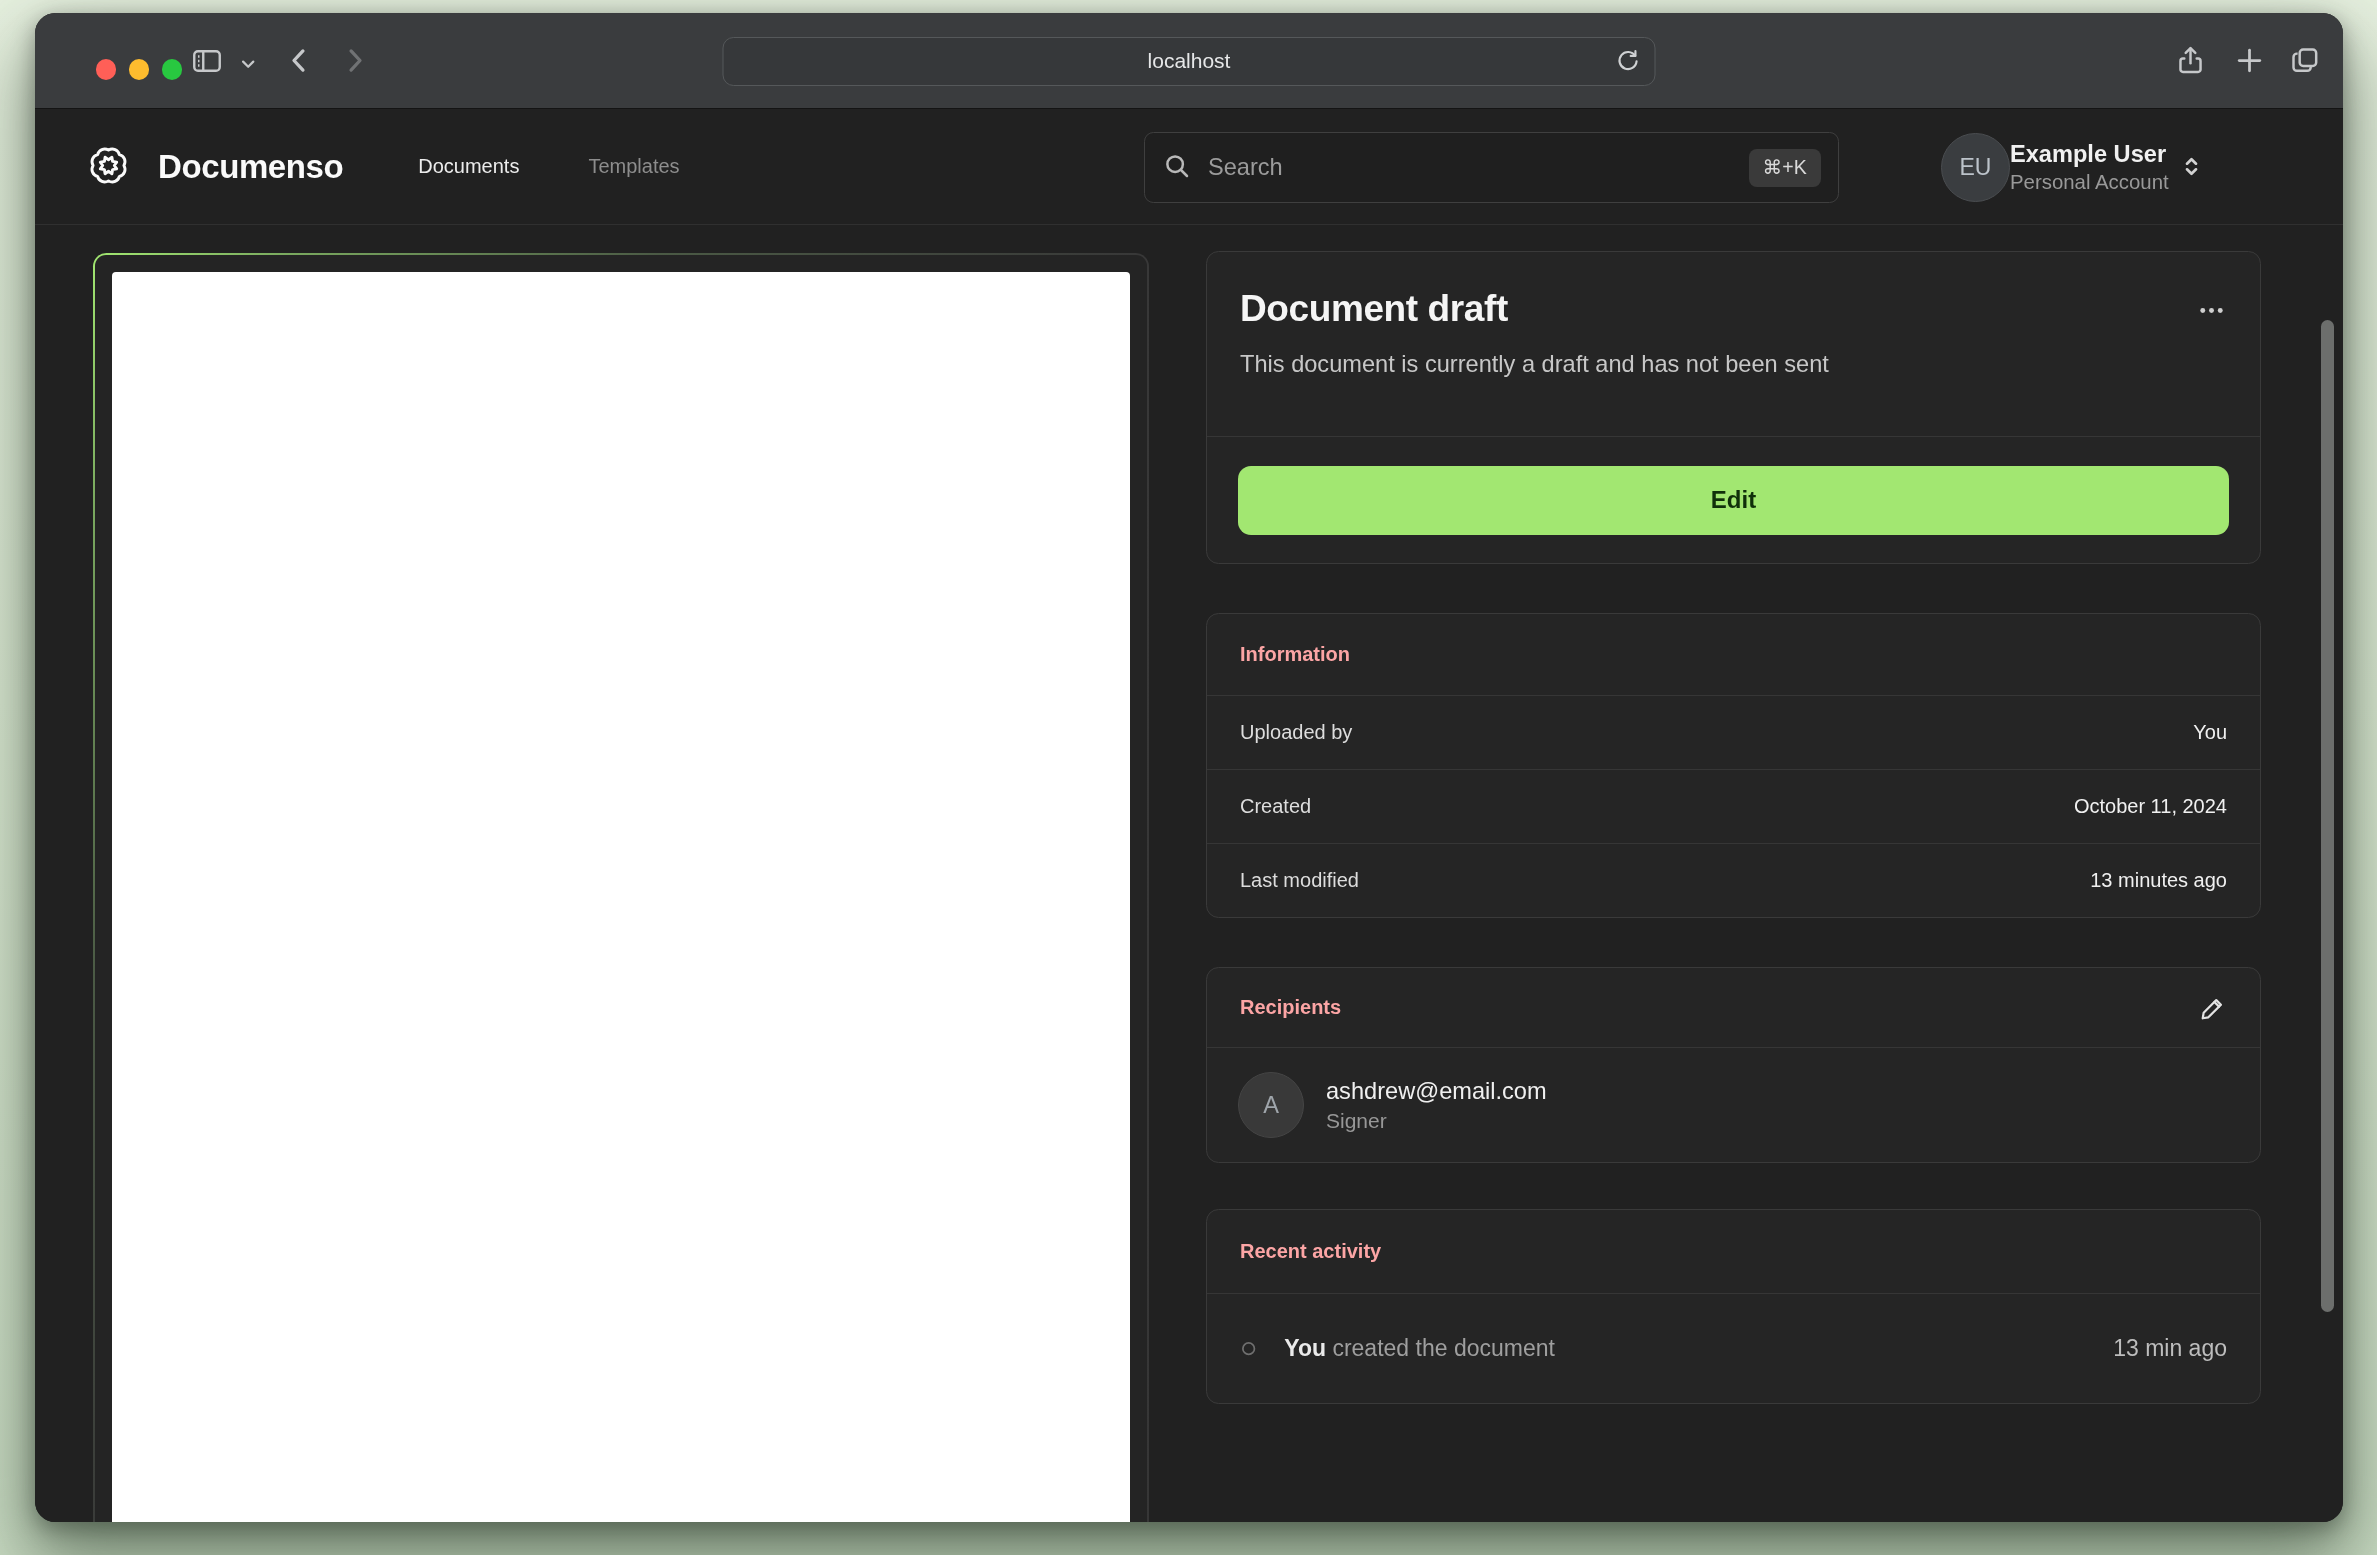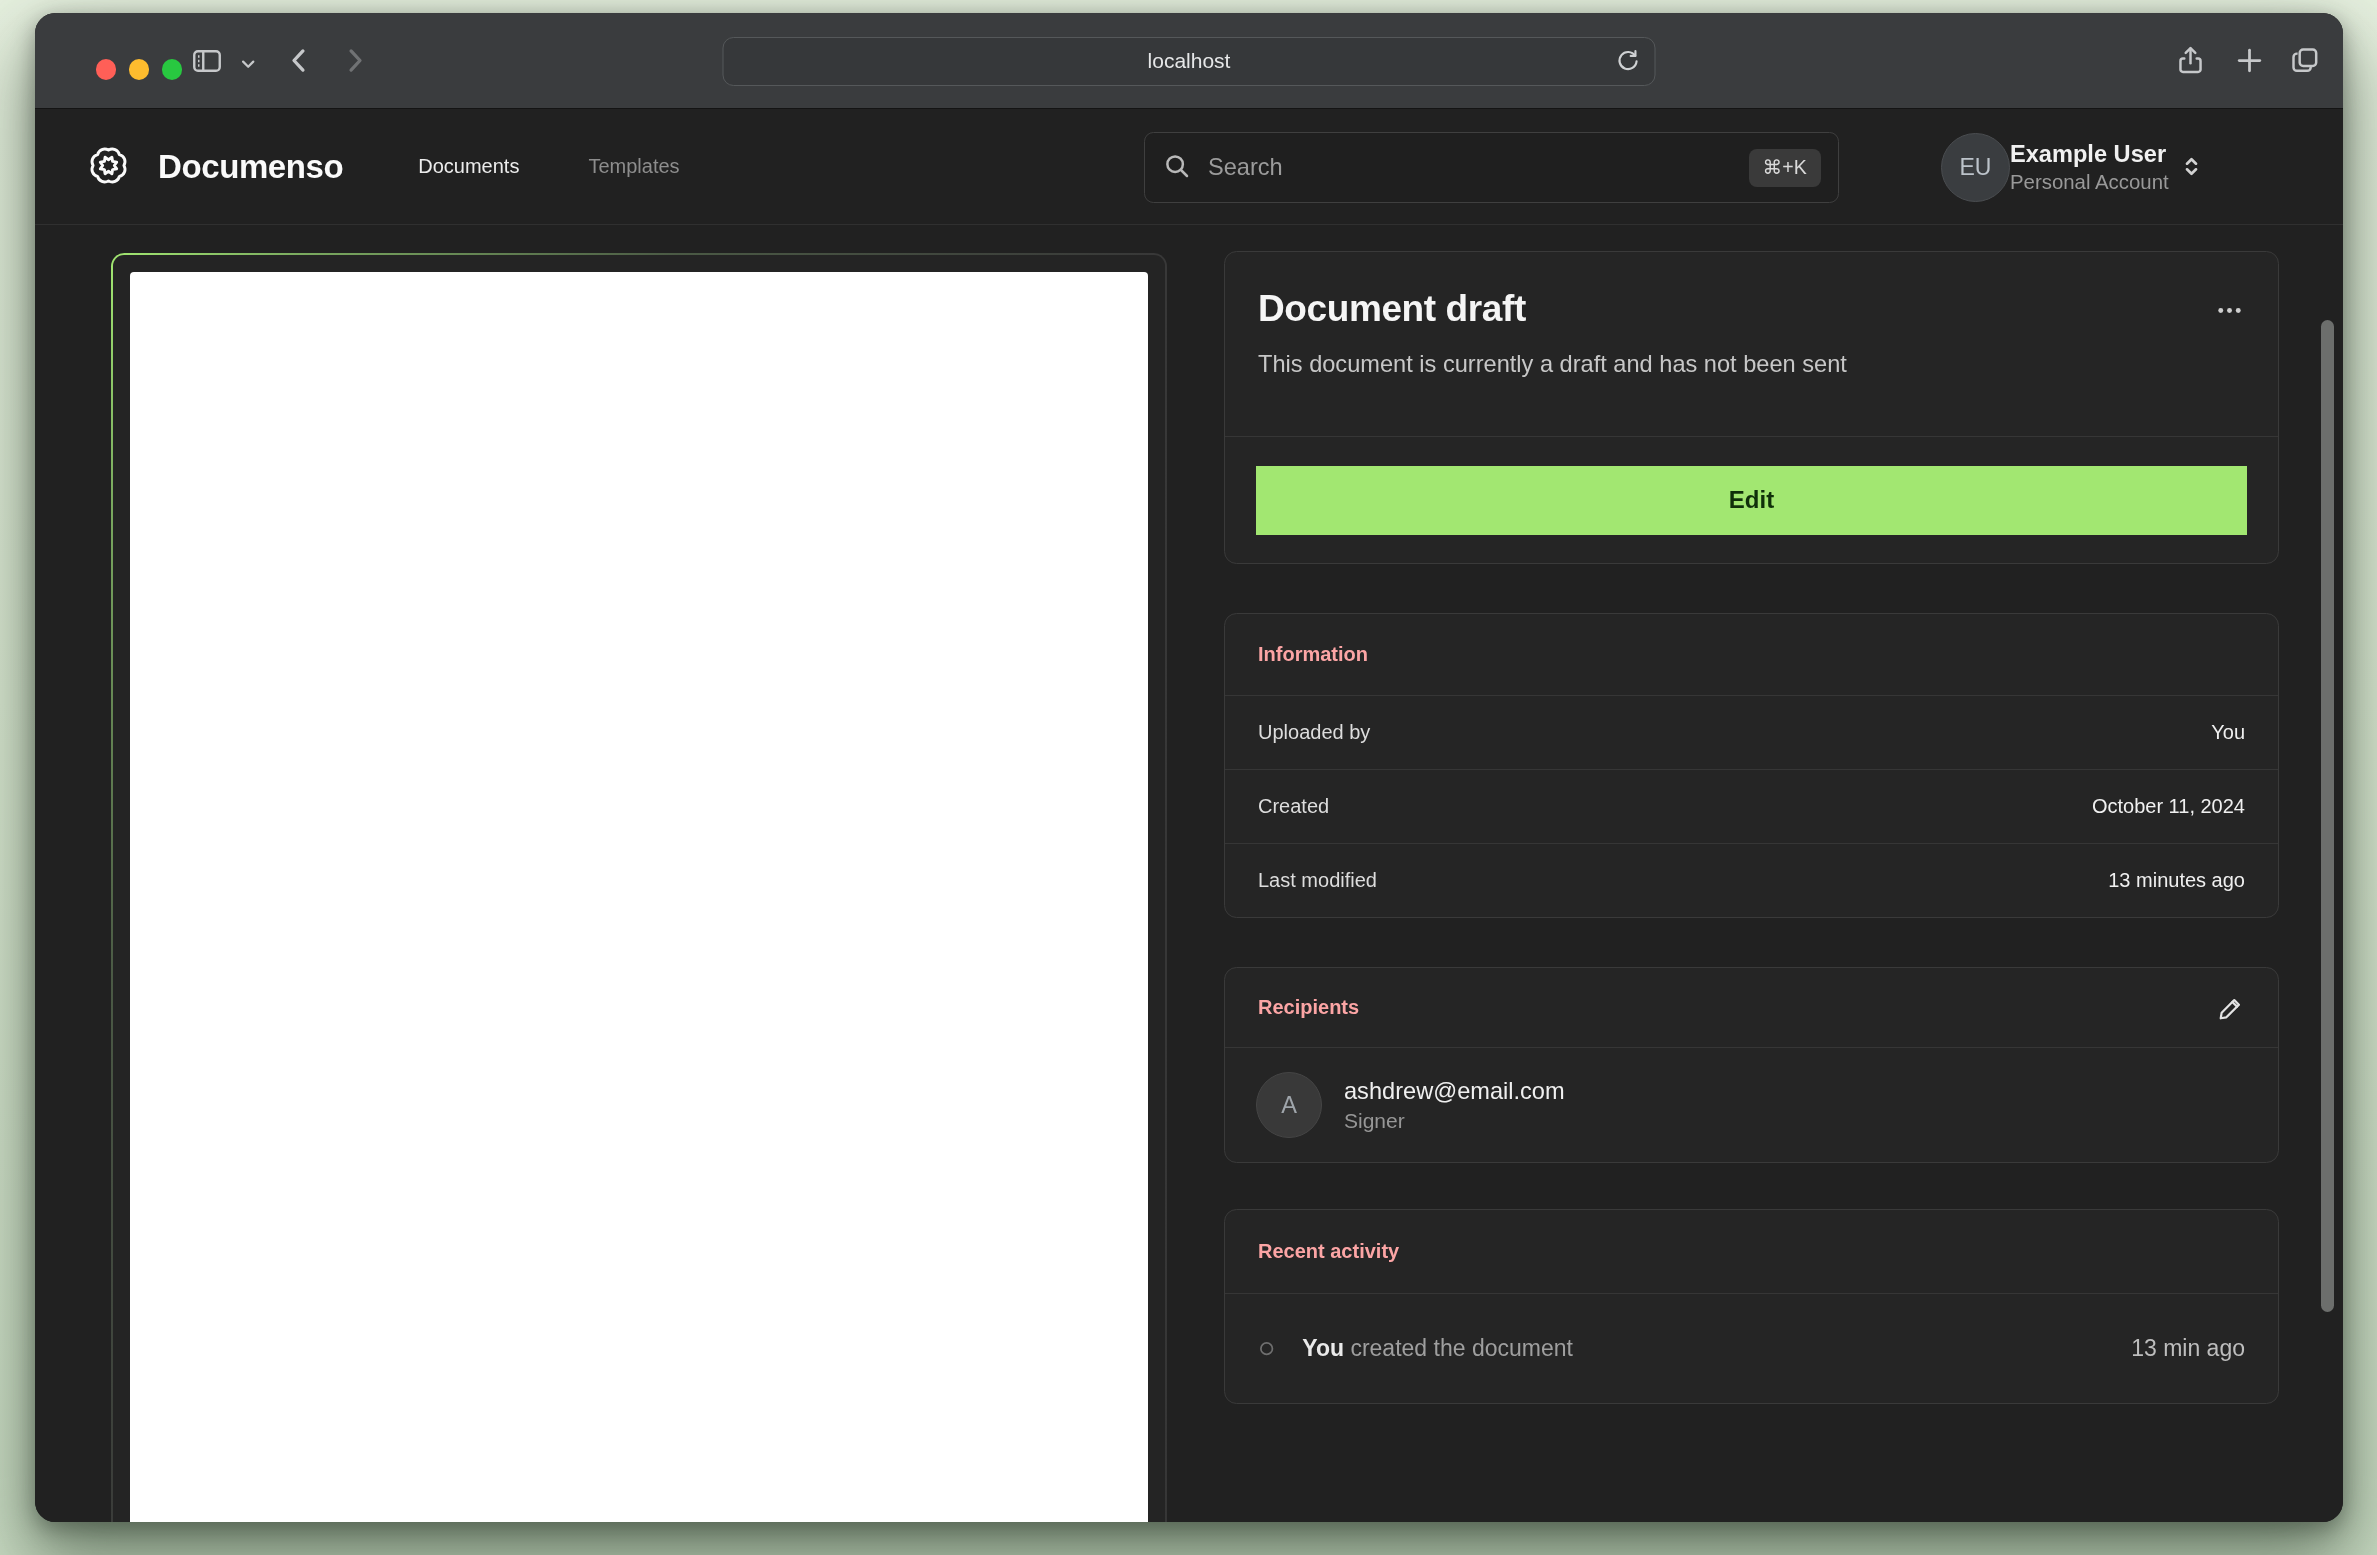--- a/index.html
+++ b/index.html
@@ -62,21 +62,21 @@
   }
   .user{ position:absolute; left:1906px; top:23px; height:71px; display:flex; align-items:center; cursor:default; }
   .avatar{
     width:69px; height:69px; border-radius:50%; background:#3a3d40; border:1.6px solid #4a4d50;
     color:#bcc3ca; font-size:23px; display:flex; align-items:center; justify-content:center; flex:none;
   }
   .user-name{ font-size:23.6px; color:#f1f1f1; font-weight:600; line-height:1.25; }
   .user-sub{ font-size:20.4px; color:#999999; line-height:1.25; }
   .chevrons{ color:#d2d2d2; margin-left:9.4px; }
   
-  .content{ position:absolute; left:0; top:116px; right:0; bottom:0;margin-left:18px; }
+  .content{ position:absolute; left:0; top:116px; right:0; bottom:0; }
   .doc-panel{
     position:absolute; left:58px; top:27.5px; width:1056px; height:1430px;
     border-radius:13.4px; padding:2.4px;
     background:linear-gradient(128deg,#a2e771 0%,#7aa95f 9%,#4b5a45 26%,#383838 48%,#363636 100%);
   }
   .doc-panel-inner{
     width:100%; height:100%; border-radius:11px; background:#242424;
     padding:16.5px 16.5px 0 16.5px; overflow:hidden;
   }
   .doc-page{ width:100%; height:1493px; background:#ffffff; border-radius:3.9px 3.9px 0 0; }
@@ -87,21 +87,21 @@
   }
   .card .divider{ border-top:0.8px solid #363636; }
   
   .card-draft{ top:26px; height:313px; }
   .draft-head{ height:184px; padding:36px 33px 0 33px; position:relative; }
   .draft-title{ font-size:37px; font-weight:700; color:#f5f5f5; letter-spacing:-0.4px; }
   .draft-desc{ margin-top:20.4px; font-size:23.6px; color:#c7c7c7; }
   .dots-btn{ position:absolute; right:31px; top:41px; color:#cfcfcf; cursor:default; }
   .draft-action{ height:126px; display:flex; align-items:center; padding:0 31px; }
   .edit-btn{
-    width:100%; height:69px; border:none; border-radius:0; background:#a2e771;
+    width:100%; height:69px; border:none; border-radius:13px; background:#a2e771;
     color:#10300a; font-family:inherit; font-size:24px; font-weight:600; cursor:default;
   }
   
   .card-info{ top:388px; height:305px; }
   .card-h{ display:flex; align-items:center; justify-content:space-between; padding:0 33px; }
   .card-title{ font-size:20px; font-weight:600; color:#fca5a5; }
   .info-head{ height:81px; }
   .info-row{
     height:74px; border-top:0.8px solid #363636; display:flex; align-items:center;
     justify-content:space-between; padding:0 33px; font-size:20px;

